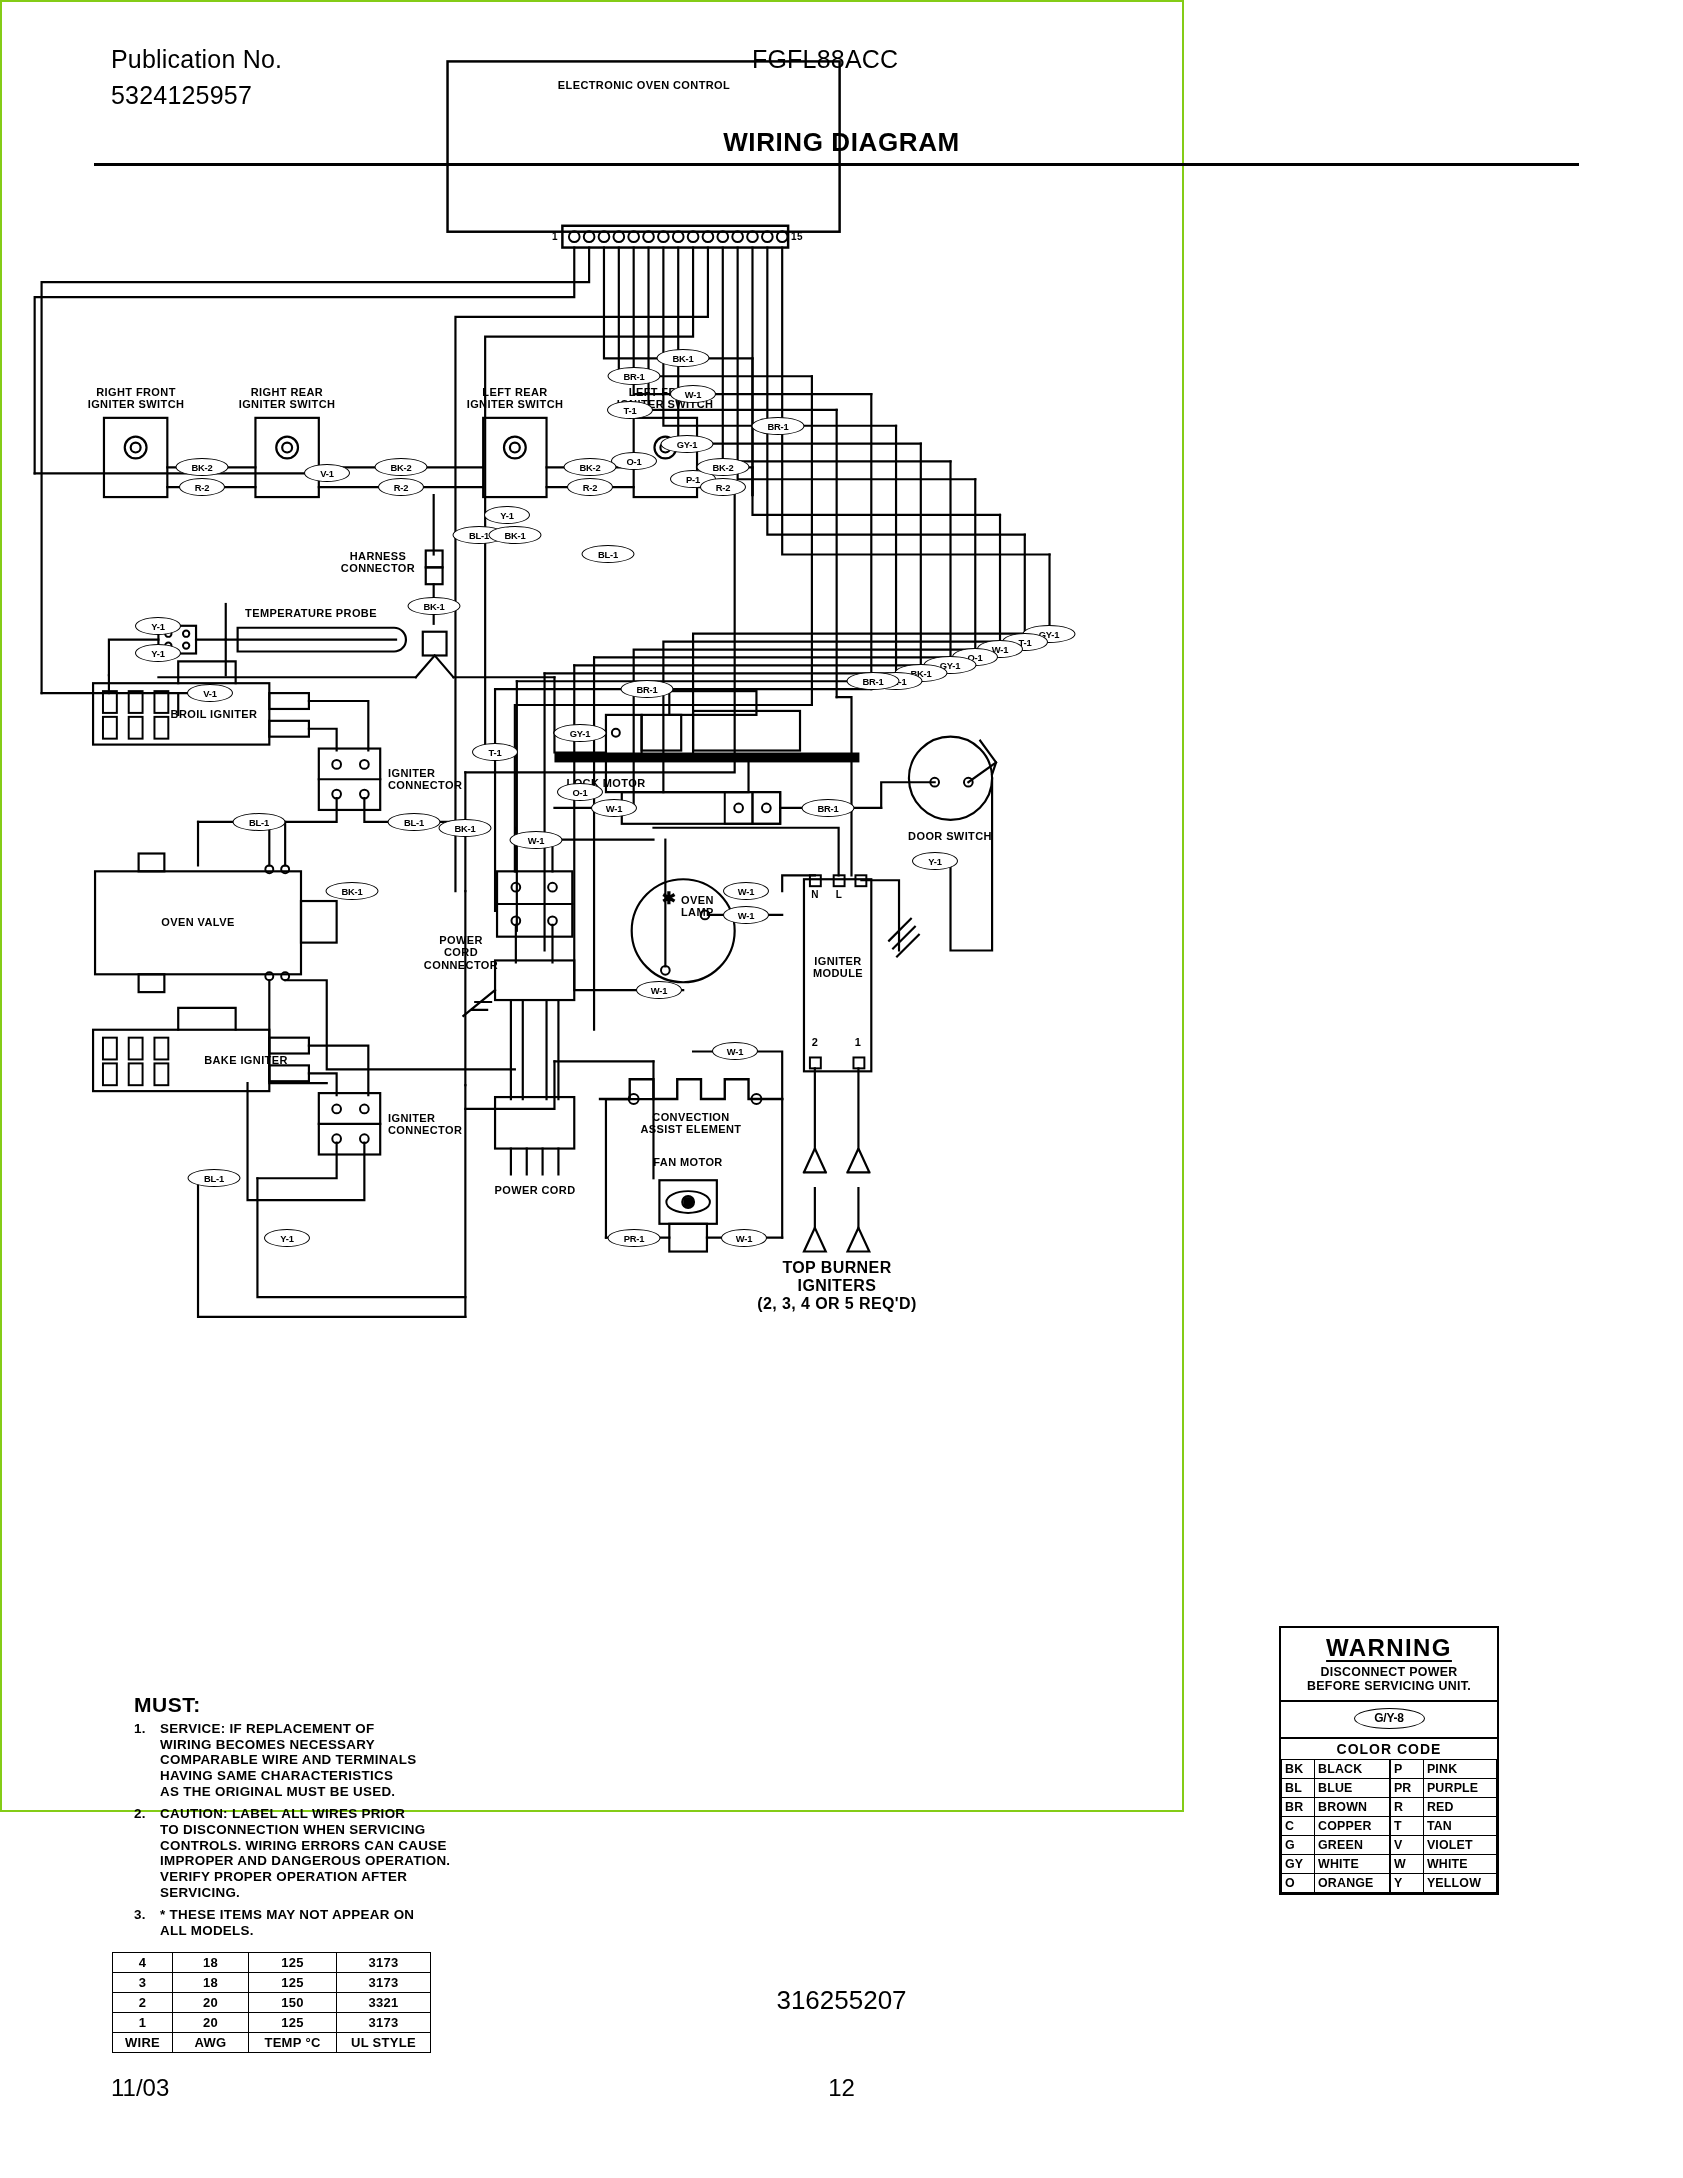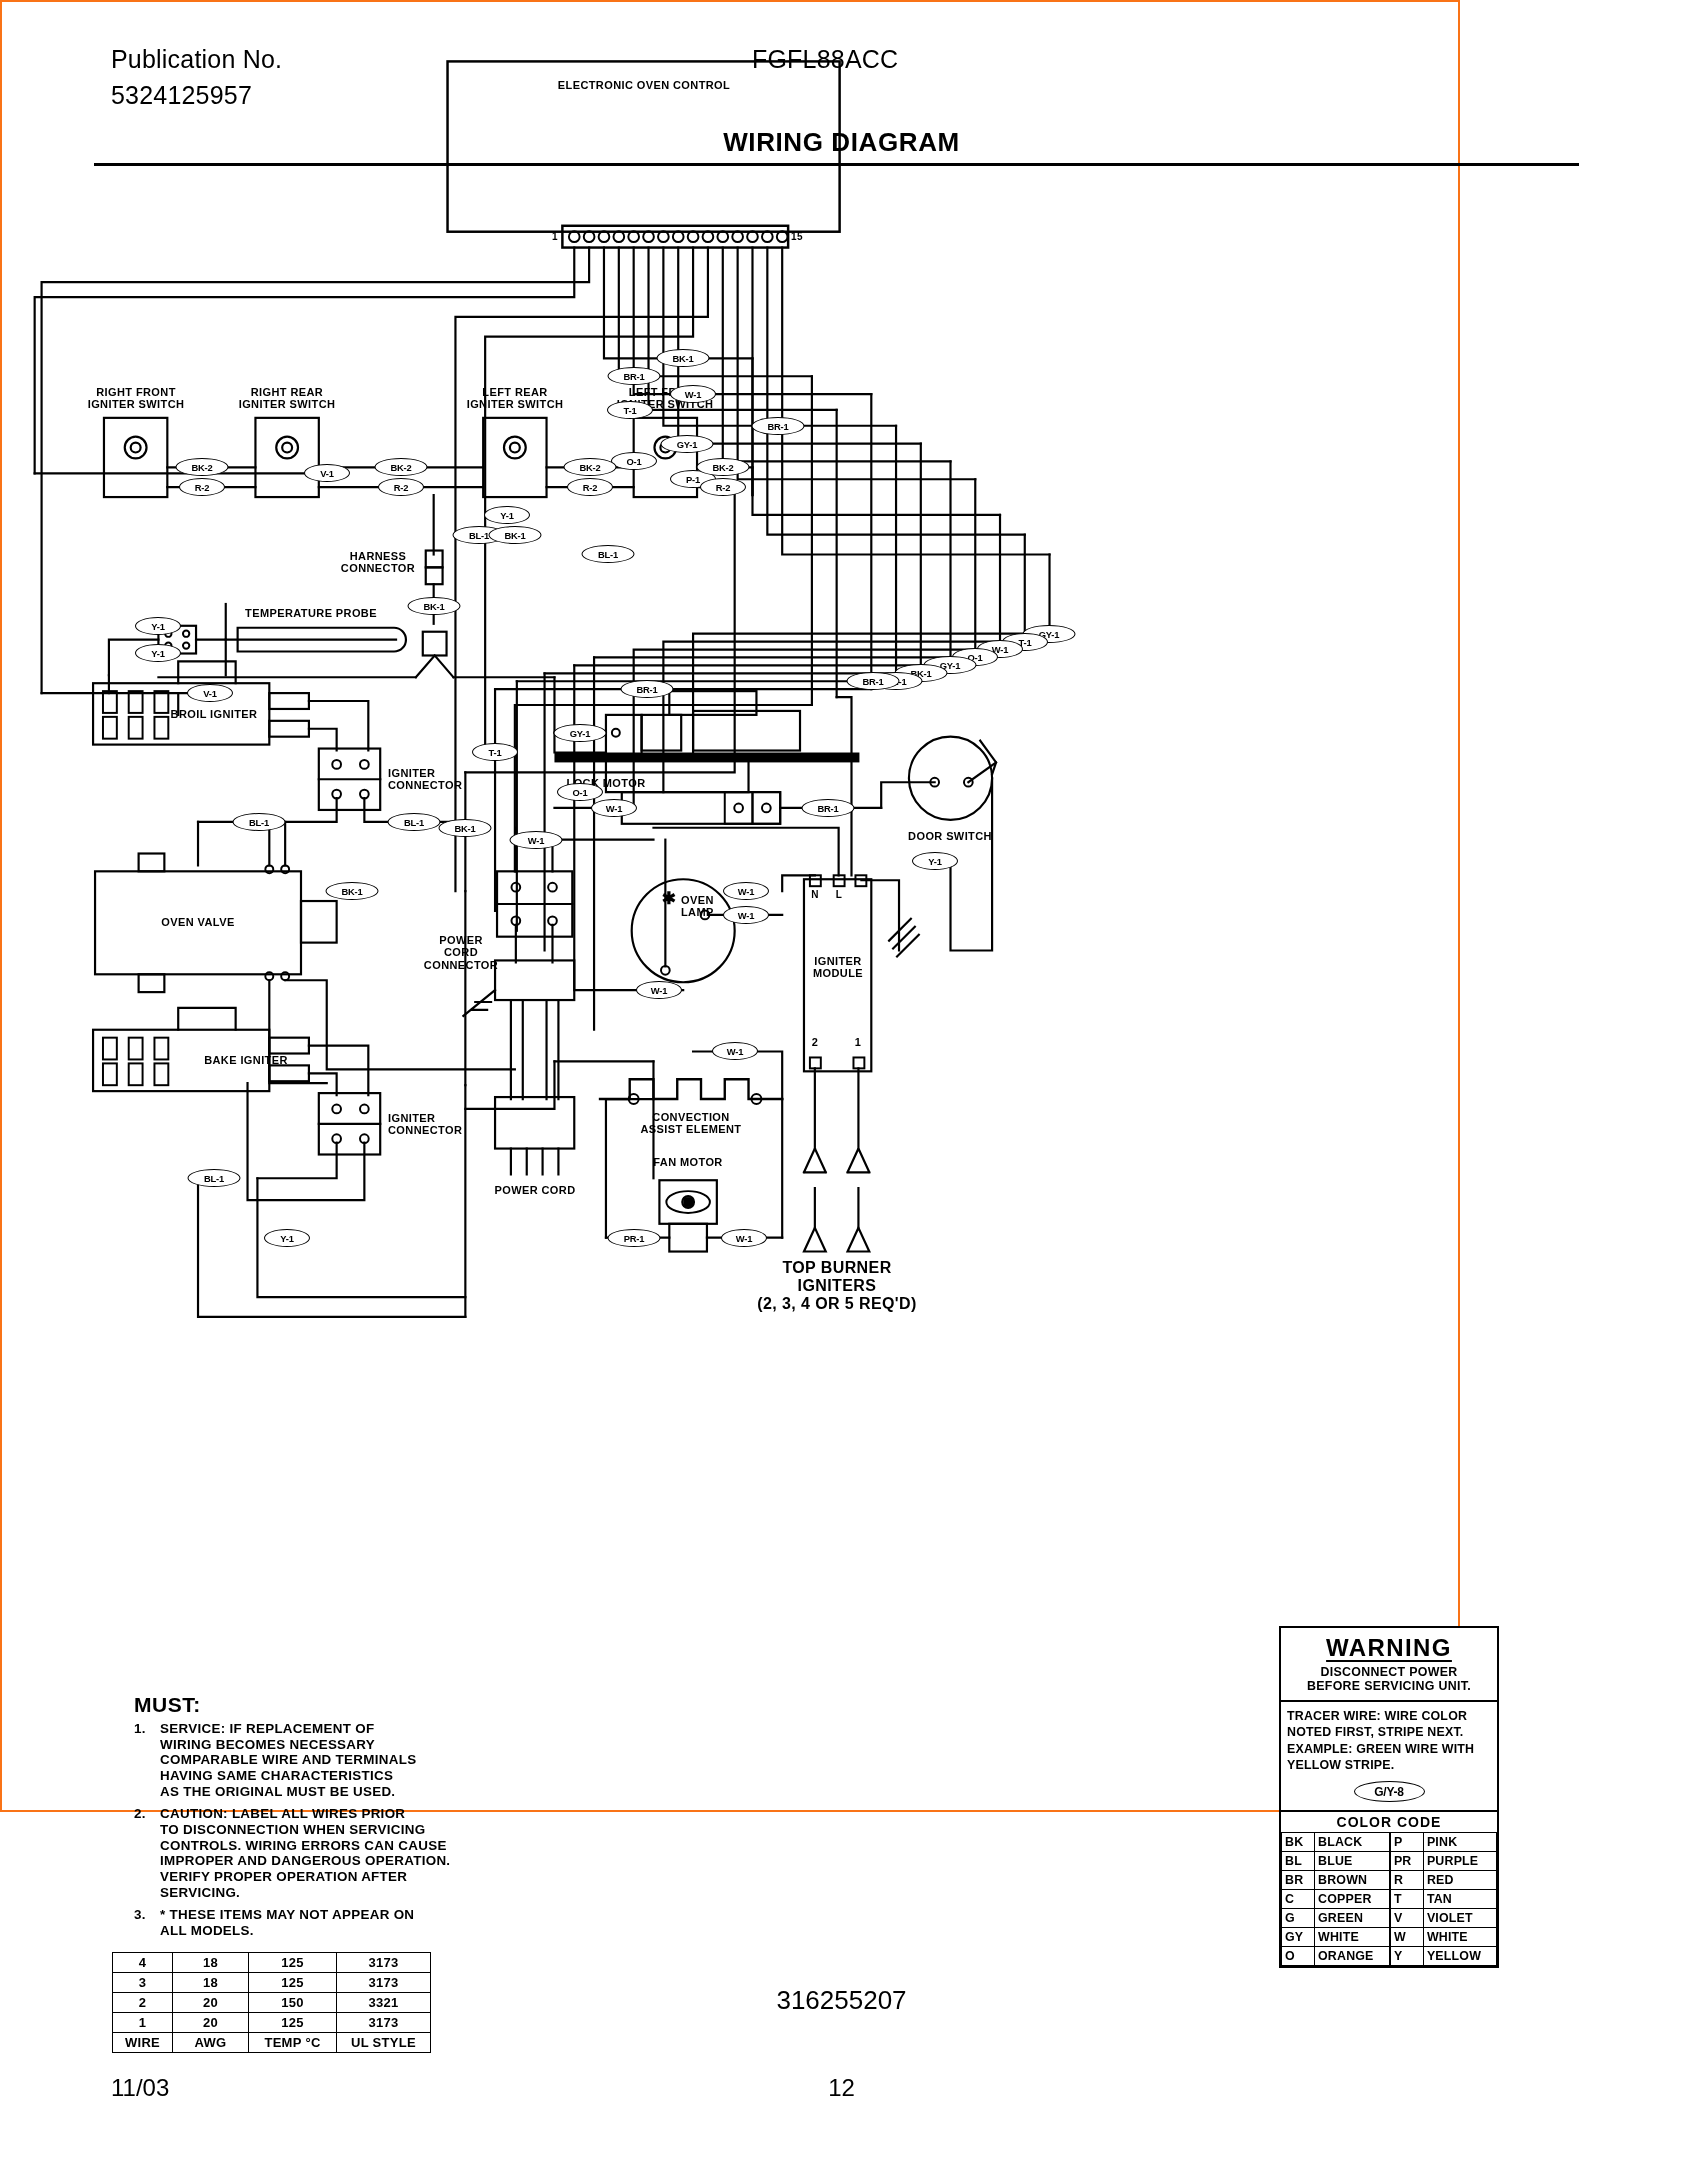--- a/index.html
+++ b/index.html
@@ -13,22 +13,22 @@
   #pub-num{left:111px;top:81px;font-size:25px;letter-spacing:0.2px;}
   #model{left:752px;top:45px;font-size:25px;letter-spacing:0.2px;}
   #wd-title{left:0;top:127px;width:1683px;text-align:center;
             font-size:26px;font-weight:bold;letter-spacing:0.6px;}
   #title-rule{left:94px;top:163px;width:1485px;height:3px;background:#000;}
   
   #foot-date{left:111px;top:2074px;font-size:24px;}
   #foot-page{left:0;top:2074px;width:1683px;text-align:center;font-size:24px;}
   #partno{left:0;top:1985px;width:1683px;text-align:center;font-size:26px;}
   
-  #frame{left:119px;top:186px;width:1460px;height:1812px;
-         border:2px solid #f97316;box-sizing:border-box;background:#fff;}
+  #frame{left:119px;top:186px;width:1184px;height:1812px;
+         border:2px solid #84cc16;box-sizing:border-box;background:#fff;}
   svg{position:absolute;left:0;top:0;overflow:visible;}
   
   .dtxt{position:absolute;font-family:"Liberation Sans",sans-serif;
         font-weight:bold;font-size:11px;line-height:1.12;
         letter-spacing:0.4px;white-space:pre;text-align:center;
         transform:translateX(-50%);}
   .dtxt.lft{transform:none;text-align:left;}
   
   .tag{position:absolute;transform:translate(-50%,-50%);
        display:flex;align-items:center;justify-content:center;
@@ -549,24 +549,20 @@
       <td>UL STYLE</td>
     </tr>
   </tbody>
     </table>
 
   <div id="warnbox">
     <div class="wtitle">WARNING</div>
     <div class="wsub" style="white-space:pre-line">DISCONNECT POWER
 BEFORE SERVICING UNIT.</div>
     <div class="wdiv"></div>
-    <div class="tracer" style="white-space:pre-line">TRACER WIRE:   WIRE COLOR
-NOTED FIRST, STRIPE NEXT.
-EXAMPLE:  GREEN WIRE WITH
-YELLOW STRIPE.</div>
     <div class="tracer-ex">
       <span class="tag">G/Y-8</span>
     </div>
     <div class="wdiv"></div>
     <div id="cchead">COLOR CODE</div>
     <table id="cctab">
         <tbody>
       <tr>
         <td class="ab">BK</td>
         <td>BLACK</td>

